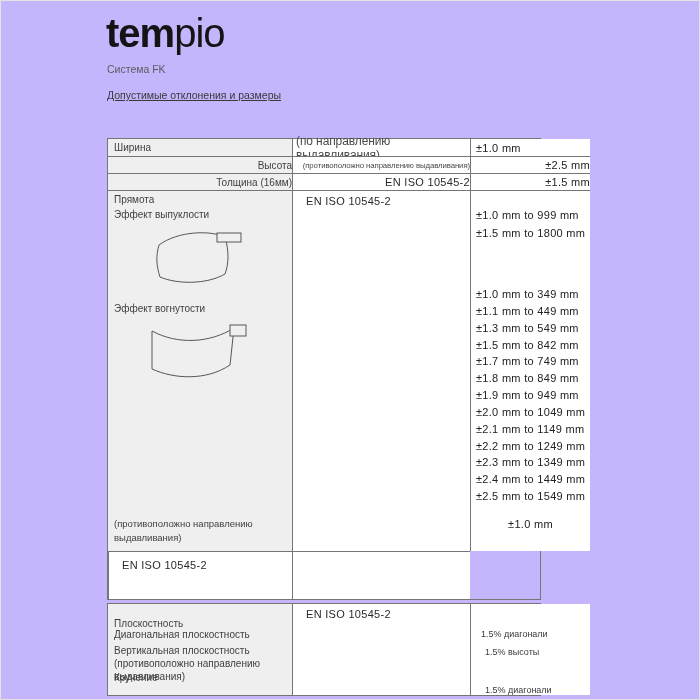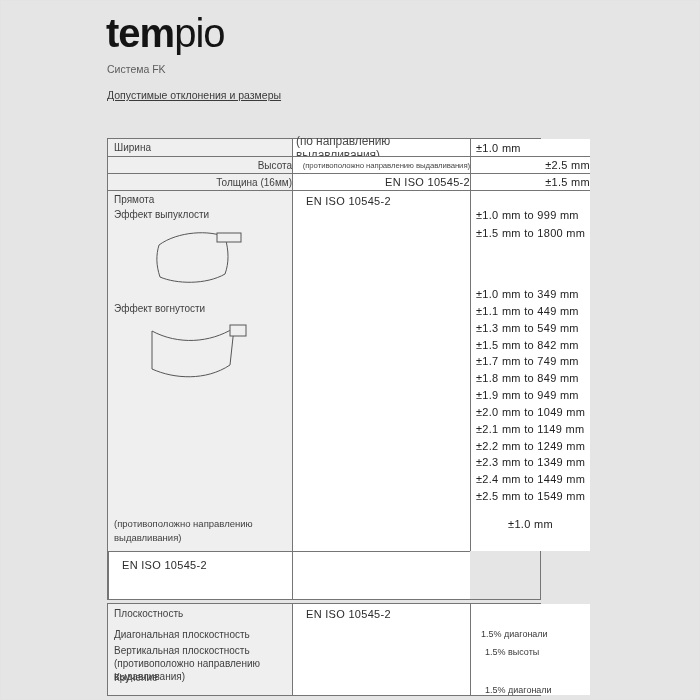--- a/index.html
+++ b/index.html
@@ -1,18 +1,18 @@
 <!DOCTYPE html>
 <html><head>
 <meta charset="utf-8">
 <style>
   * { margin:0; padding:0; box-sizing:border-box; }
   body { background:#fff; }
   .page {
-    position:relative; width:700px; height:700px; background:#e5e5e5;
+    position:relative; width:700px; height:700px; background:#c4b5fd;
     border:1px solid #e3e3e3;
     font-family:"Liberation Sans", sans-serif; color:#3c3c3c;
     overflow:hidden;
   }
   
   .logo { position:absolute; left:105px; top:8px; font-size:40px; letter-spacing:-1px; color:#141414; line-height:48px; }
   .logo .b { font-weight:800; }
   .logo .l { font-weight:300; }
   .system { position:absolute; left:106px; top:62px; font-size:10.5px; color:#5d5d5d; }
   .doc-link { position:absolute; left:106px; top:88px; font-size:10.5px; color:#3a3a3a; text-decoration:underline; cursor:pointer; }
@@ -129,21 +129,21 @@
     </div>
 
     <div class="cell bl bt">
       <div class="abs eniso" style="left:13px; top:7px;">EN ISO 10545-2</div>
     </div>
     <div class="cell bl bt"></div>
   </div>
 
   <div class="tbl tbl-flat">
     <div class="cell cl">
-      <div class="abs small-lab" style="left:6px; top:4px;">Плоскостность</div>
+      <div class="abs small-lab" style="left:6px; top:14px;">Плоскостность</div>
       <div class="abs small-lab" style="left:6px; top:25px;">Диагональная плоскостность</div>
       <div class="abs small-lab" style="left:6px; top:41px; width:172px; line-height:12.8px;">Вертикальная плоскостность (противоположно направлению выдавливания)</div>
       <div class="abs small-lab" style="left:6px; top:68px;text-align:center;">Кручение</div>
     </div>
     <div class="cell bl">
       <div class="abs eniso" style="left:13px; top:4px;">EN ISO 10545-2</div>
     </div>
     <div class="cell bl">
       <div class="abs flat-val" style="left:10px; top:25px;">1.5% диагонали</div>
       <div class="abs flat-val" style="left:14px; top:43px;">1.5% высоты</div>

